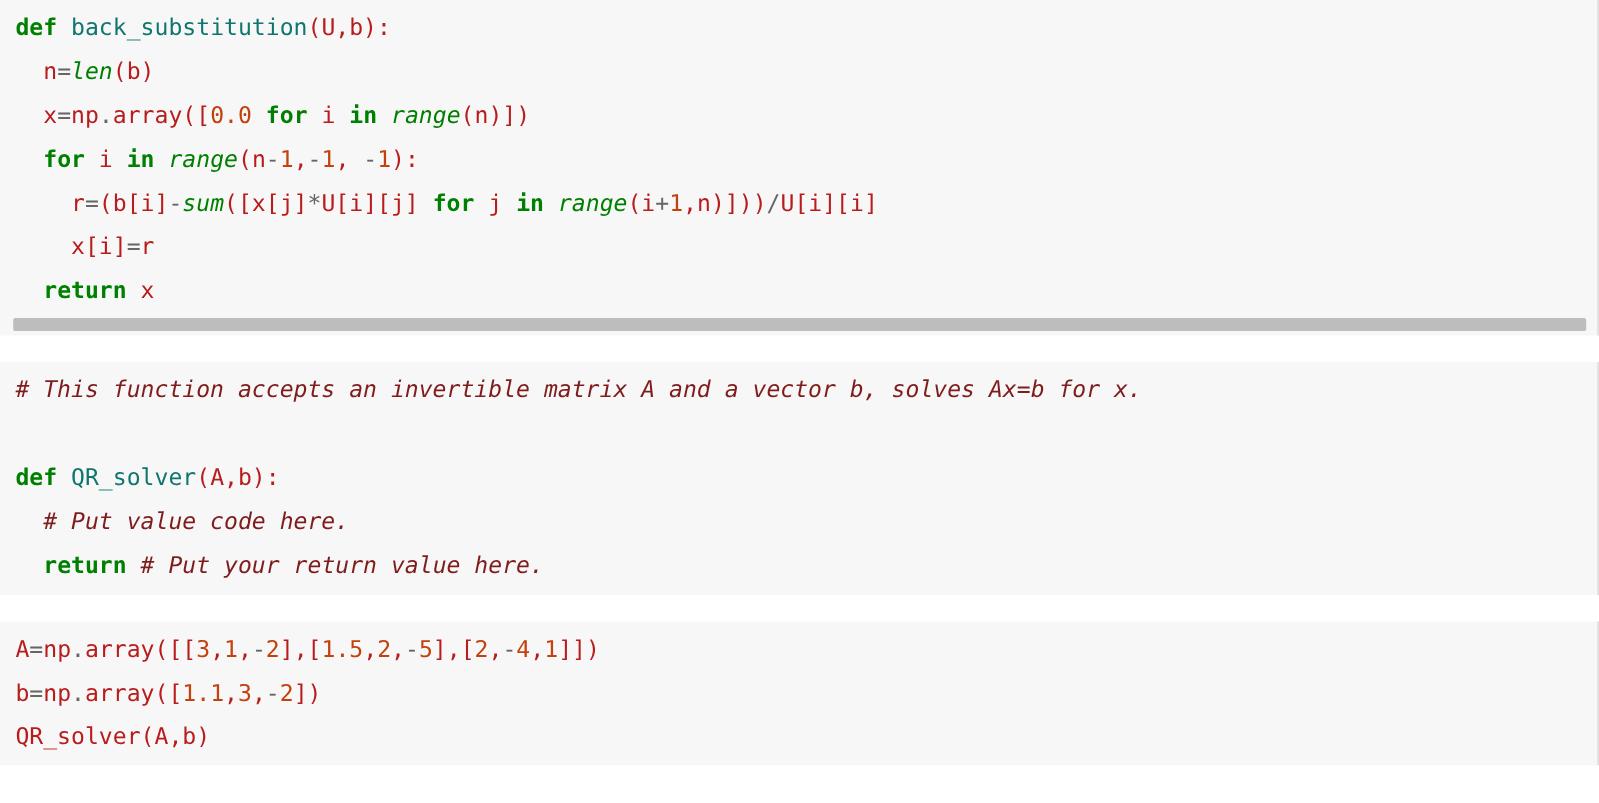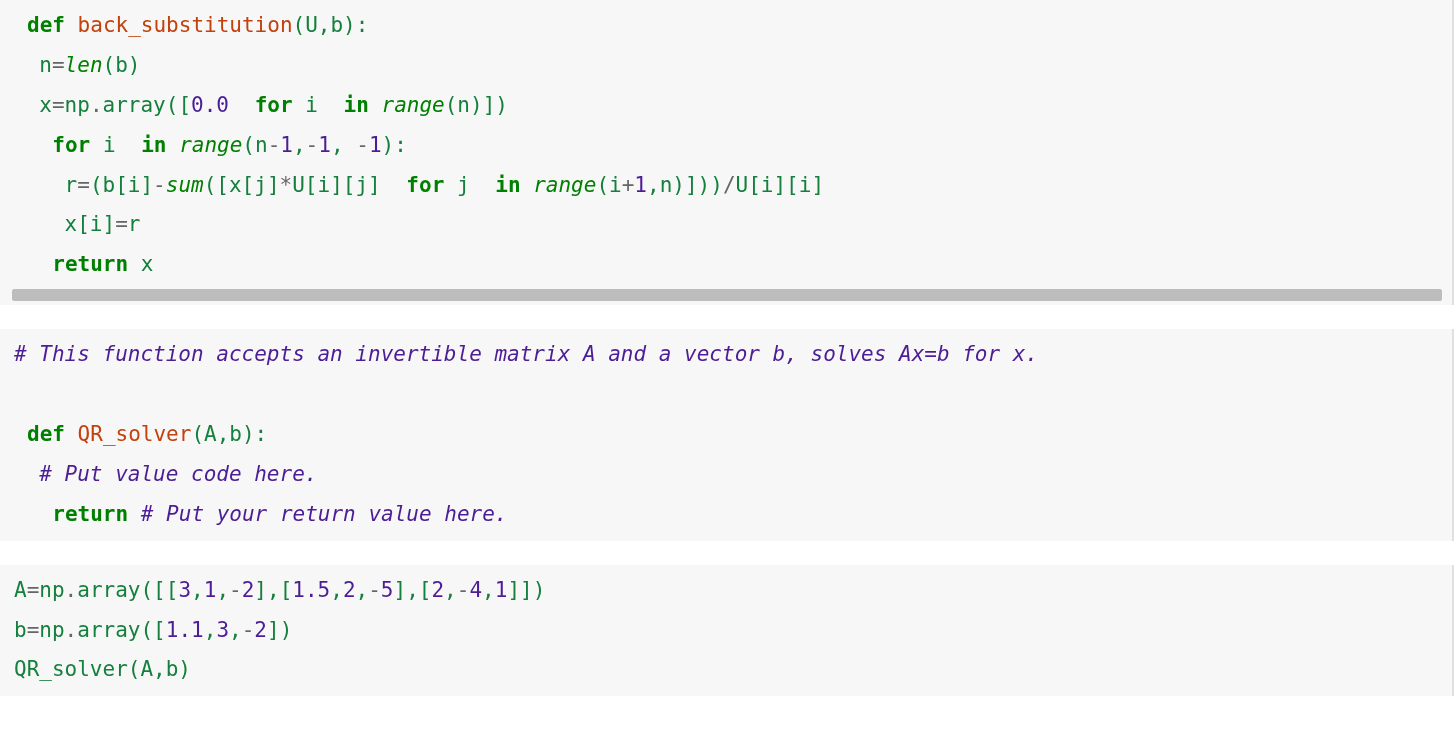--- a/index.html
+++ b/index.html
@@ -43,27 +43,27 @@
     border-radius: 2px;
   }
   pre {
     margin: 0;
     white-space: pre;
     font-family: inherit;
     font-size: inherit;
     line-height: inherit;
     color: #000000;
   }
-  .kw { color: #008000; font-weight: bold; margin-left: 13px; }   
-  .nf { color: #c2410c; }                       
+  .kw { color: #008000; font-weight: bold; }   
+  .nf { color: #0f766e; }                       
   .bi { color: #008000; font-style: italic; }                       
-  .num { color: #4c1d95; }                       
+  .num { color: #c2410c; }                       
   .op { color: #666666; }                        
-  .cm { color: #4c1d95; font-style: italic; }    
-  .id { color: #15803d; }                        
+  .cm { color: #7f1d1d; font-style: italic; }    
+  .id { color: #b91c1c; }                        
 </style>
 </head>
 <body>
 
 <div class="cells">
   <div class="cell c1" style="padding-bottom: 20px;">
     <pre><span class="kw">def</span><span class="id"> </span><span class="nf">back_substitution</span><span class="id">(U,b):</span>
 <span class="id">  n</span><span class="op">=</span><span class="bi">len</span><span class="id">(b)</span>
 <span class="id">  x</span><span class="op">=</span><span class="id">np</span><span class="op">.</span><span class="id">array([</span><span class="num">0.0</span><span class="id"> </span><span class="kw">for</span><span class="id"> i </span><span class="kw">in</span><span class="id"> </span><span class="bi">range</span><span class="id">(n)])</span>
 <span class="id">  </span><span class="kw">for</span><span class="id"> i </span><span class="kw">in</span><span class="id"> </span><span class="bi">range</span><span class="id">(n</span><span class="op">-</span><span class="num">1</span><span class="id">,</span><span class="op">-</span><span class="num">1</span><span class="id">, </span><span class="op">-</span><span class="num">1</span><span class="id">):</span>

